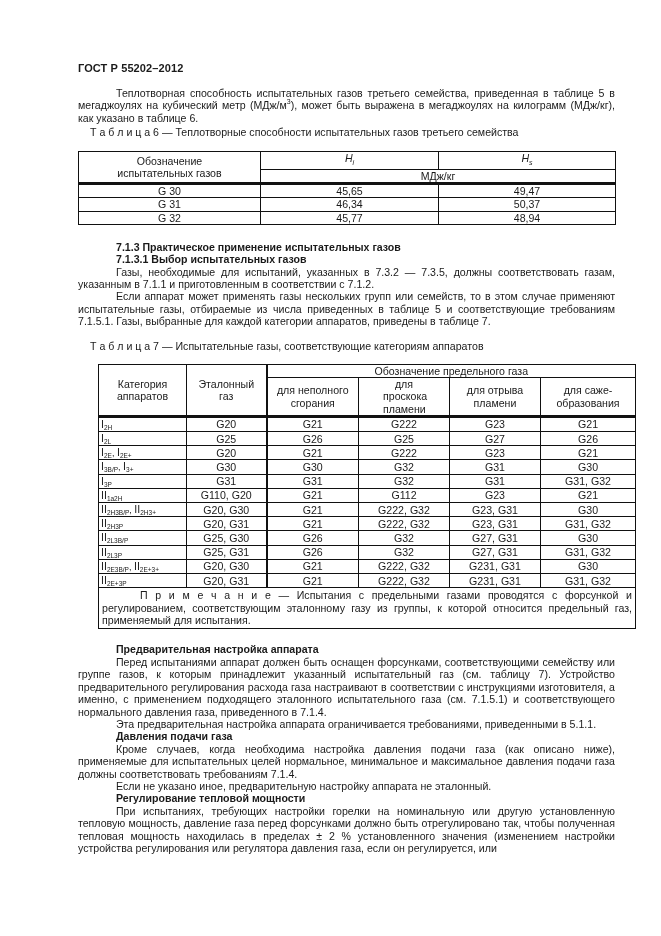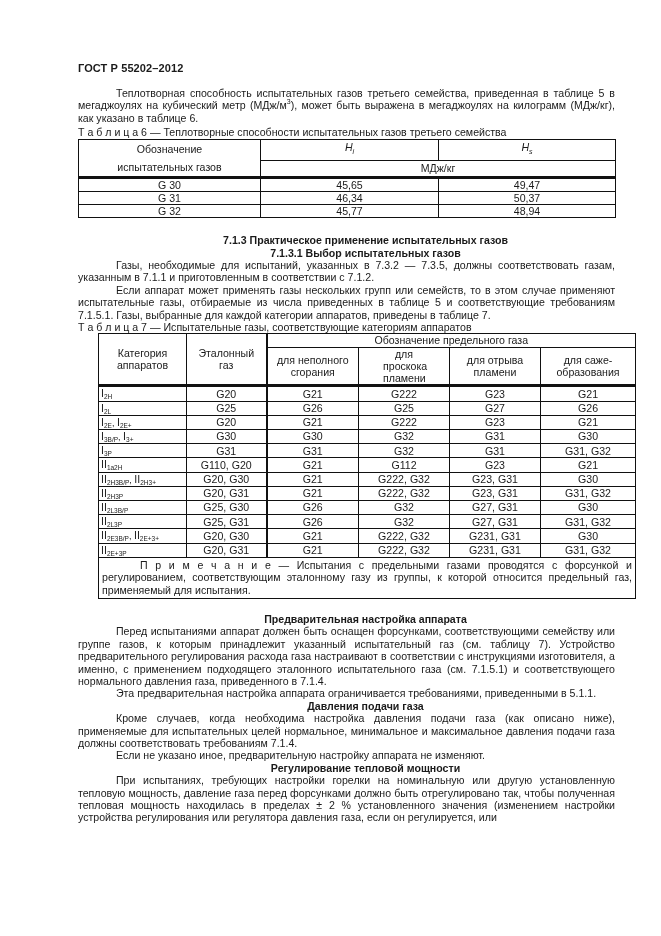--- a/index.html
+++ b/index.html
@@ -2,22 +2,22 @@
 <html><head>
 <meta charset="utf-8">
 <style>
   html, body { margin: 0; padding: 0; background: #ffffff; }
   body { width: 661px; height: 936px; position: relative; overflow: hidden;
          font-family: "Liberation Sans", sans-serif; color: #1a1a1a; font-size: 10.6px; line-height: 12.4px; }
   .page { position: absolute; left: 78px; top: 0; width: 537px; }
   .hdr { position: absolute; left: 78px; top: 62px; font-weight: bold; font-size: 11px; letter-spacing: 0.1px; }
   .p { text-align: justify; margin: 0; }
   .ind { text-indent: 38px; }
-  .h { font-weight: bold; margin: 0; padding-left: 38px; text-align: center; }
-  .cap { margin: 0; }
+  .h { font-weight: bold; margin: 0; padding-left: 38px; }
+  .cap { margin: 12px; }
   .sp { letter-spacing: 2.4px; }
   sup { font-size: 7px; line-height: 0; vertical-align: super; }
   table { border-collapse: collapse; width: 537px; table-layout: fixed; }
   td { border: 1px solid #111; padding: 0 2px; text-align: center; font-size: 10.6px; line-height: 12.2px; height: 12px; vertical-align: middle; }
   .t6 { border: 1.6px solid #111; }
   .t6 .thick-top td { border-top: 3px solid #111; }
   .t7 { border: 1.6px solid #111; margin-left: 20px; }
   .t7 .thick-top td { border-top: 3px solid #111; }
   .t7 td.vb { border-right: 2px solid #111; }
   .cat { text-align: left; font-size: 9px; }
@@ -38,21 +38,21 @@
   <p class="cap" style="margin-top:2px"><span>Т а б л и ц а 6</span><span> — Теплотворные способности испытательных газов третьего семейства</span></p>
 
   <table class="t6">
     <colgroup>
         <col style="width:182px">
         <col style="width:178px">
         <col style="width:177px">
       </colgroup>
     <tbody>
         <tr>
-      <td rowspan="2" style="line-height:18px;padding:0 20px">Обозначение испытательных газов</td>
+      <td rowspan="2" style="line-height:12px;padding:0 20px">Обозначение испытательных газов</td>
       <td class="it"><span>H</span><sub>i</sub></td>
       <td class="it"><span>H</span><sub>s</sub></td>
     </tr>
     <tr>
           <td colspan="2">МДж/кг</td>
         </tr>
     <tr class="thick-top">
       <td>G 30</td>
           <td>45,65</td>
           <td>49,47</td>
@@ -204,16 +204,16 @@
     </tr>
   </tbody>
     </table>
 
   <div style="height:14px"></div>
   <p class="h">Предварительная настройка аппарата</p>
   <p class="p ind">Перед испытаниями аппарат должен быть оснащен форсунками, соответствующими семейству или группе газов, к которым принадлежит указанный испытательный газ (см. таблицу 7). Устройство предварительного регулирования расхода газа настраивают в соответствии с инструкциями изготовителя, а именно, с применением подходящего эталонного испытательного газа (см. 7.1.5.1) и соответствующего нормального  давления газа, приведенного в 7.1.4.</p>
   <p class="p ind">Эта предварительная настройка аппарата ограничивается требованиями, приведенными в 5.1.1.</p>
   <p class="h">Давления подачи газа</p>
   <p class="p ind">Кроме случаев, когда необходима настройка давления подачи газа (как описано ниже), применяемые для испытательных целей нормальное, минимальное и максимальное давления подачи газа должны соответствовать требованиям 7.1.4.</p>
-  <p class="p ind">Если не указано иное, предварительную настройку аппарата не изменяют.</p>
+  <p class="p ind">Если не указано иное, предварительную настройку аппарата не эталонный.</p>
   <p class="h">Регулирование тепловой мощности</p>
   <p class="p ind">При испытаниях, требующих настройки горелки на номинальную или другую установленную тепловую мощность, давление газа перед форсунками должно быть отрегулировано так, чтобы полученная тепловая мощность находилась в пределах ± 2 % установленного значения (изменением настройки устройства регулирования или регулятора давления газа, если он регулируется, или</p>
 </div>
 
 </body></html>

